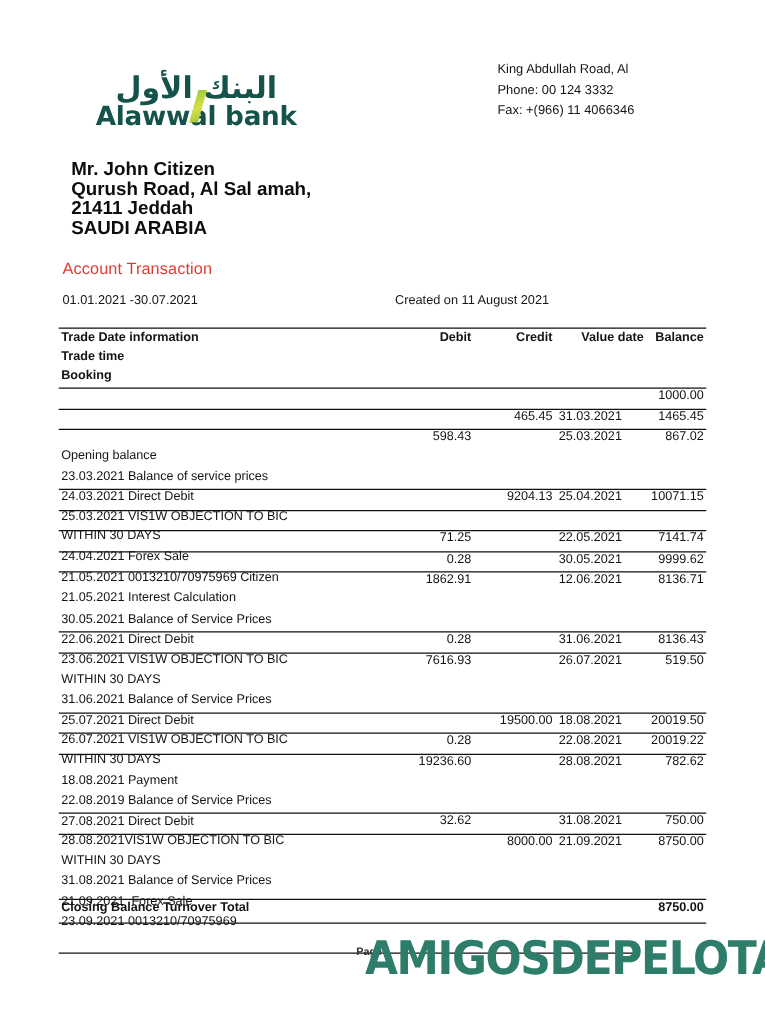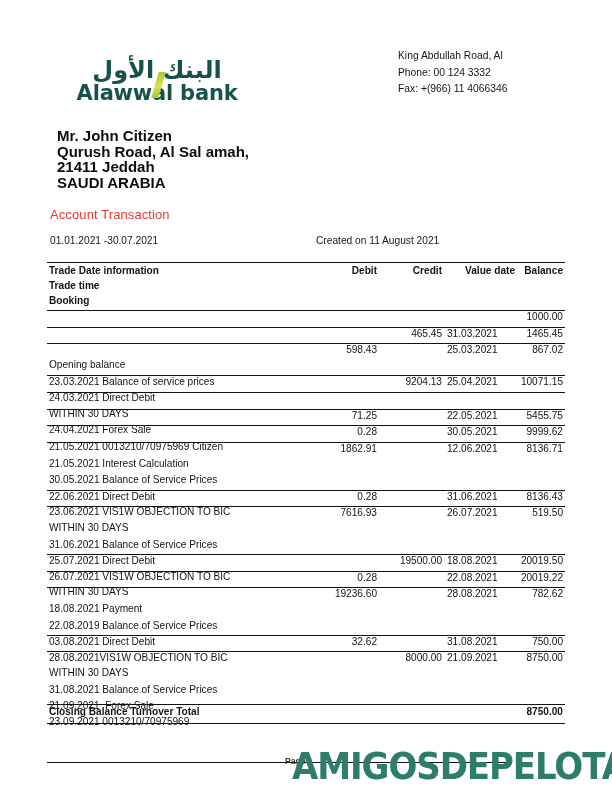--- a/index.html
+++ b/index.html
@@ -277,20 +277,27 @@
           <span class="col-value cell">31.03.2021</span>
           <span class="col-balance cell">1465.45</span>
         </div>
         <div class="trow line noline">
           <span class="c-desc">24.03.2021 Direct Debit</span>
           <span class="col-debit cell">598.43</span>
           <span class="col-credit cell"></span>
           <span class="col-value cell">25.03.2021</span>
           <span class="col-balance cell">867.02</span>
         </div>
+        <div class="trow line noline">
+          <span class="c-desc">25.03.2021 VIS1W OBJECTION TO BIC</span>
+          <span class="col-debit cell"></span>
+          <span class="col-credit cell"></span>
+          <span class="col-value cell"></span>
+          <span class="col-balance cell"></span>
+        </div>
         <div class="trow line">
           <span class="c-desc">WITHIN 30 DAYS</span>
           <span class="col-debit cell"></span>
           <span class="col-credit cell"></span>
           <span class="col-value cell"></span>
           <span class="col-balance cell"></span>
         </div>
         <div class="trow line">
           <span class="c-desc">24.04.2021 Forex Sale</span>
           <span class="col-debit cell"></span>
@@ -303,21 +310,21 @@
           <span class="col-debit cell"></span>
           <span class="col-credit cell"></span>
           <span class="col-value cell"></span>
           <span class="col-balance cell"></span>
         </div>
         <div class="trow line">
           <span class="c-desc">21.05.2021 Interest Calculation</span>
           <span class="col-debit cell">71.25</span>
           <span class="col-credit cell"></span>
           <span class="col-value cell">22.05.2021</span>
-          <span class="col-balance cell">5455.75</span>
+          <span class="col-balance cell">7141.74</span>
         </div>
         <div class="trow line">
           <span class="c-desc">30.05.2021 Balance of Service Prices</span>
           <span class="col-debit cell">0.28</span>
           <span class="col-credit cell"></span>
           <span class="col-value cell">30.05.2021</span>
           <span class="col-balance cell">9999.62</span>
         </div>
         <div class="trow line noline">
           <span class="c-desc">22.06.2021 Direct Debit</span>
@@ -376,21 +383,21 @@
           <span class="col-balance cell">20019.50</span>
         </div>
         <div class="trow line">
           <span class="c-desc">22.08.2019 Balance of Service Prices</span>
           <span class="col-debit cell">0.28</span>
           <span class="col-credit cell"></span>
           <span class="col-value cell">22.08.2021</span>
           <span class="col-balance cell">20019.22</span>
         </div>
         <div class="trow line noline">
-          <span class="c-desc">03.08.2021 Direct Debit</span>
+          <span class="c-desc">27.08.2021 Direct Debit</span>
           <span class="col-debit cell">19236.60</span>
           <span class="col-credit cell"></span>
           <span class="col-value cell">28.08.2021</span>
           <span class="col-balance cell">782.62</span>
         </div>
         <div class="trow line noline">
           <span class="c-desc">28.08.2021VIS1W OBJECTION TO BIC</span>
           <span class="col-debit cell"></span>
           <span class="col-credit cell"></span>
           <span class="col-value cell"></span>

